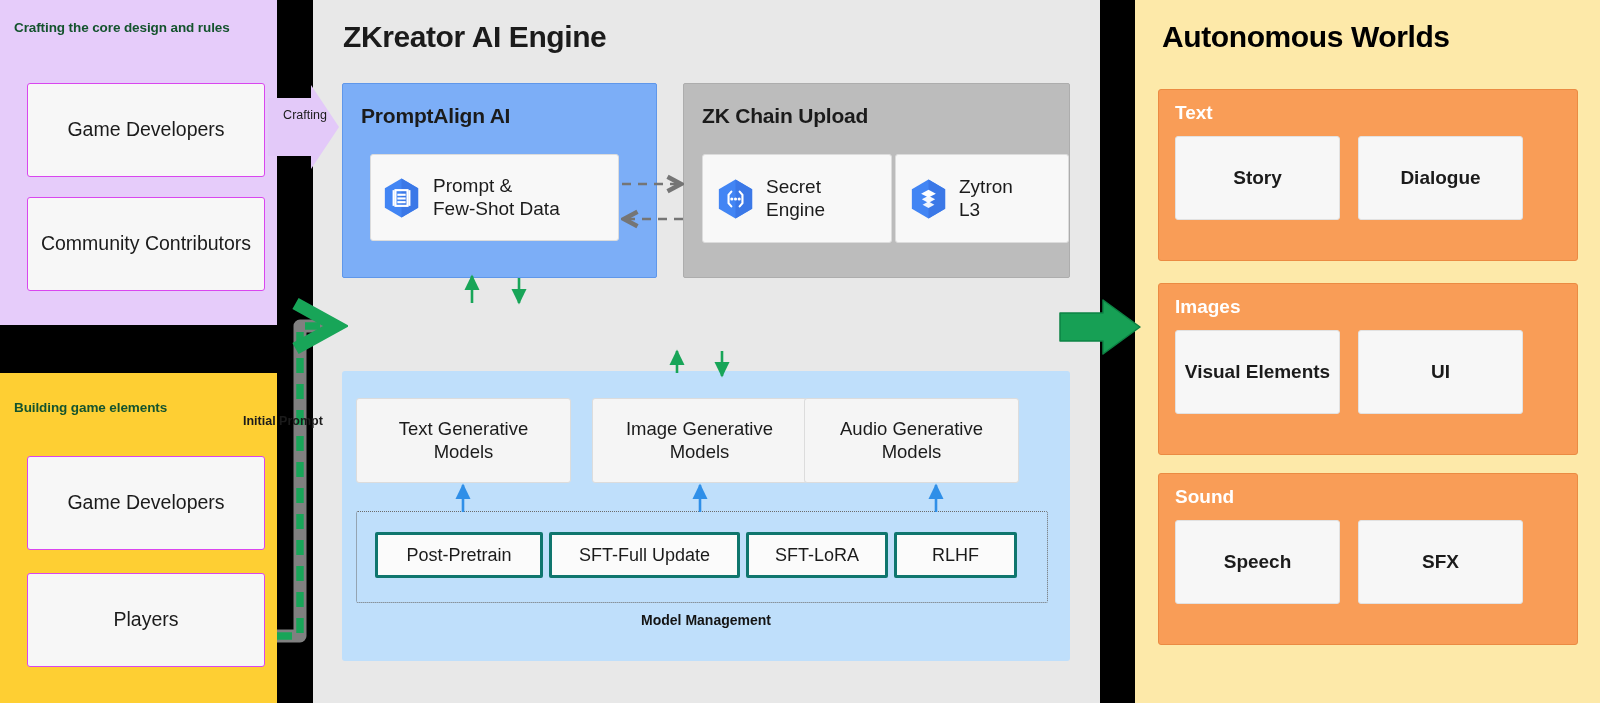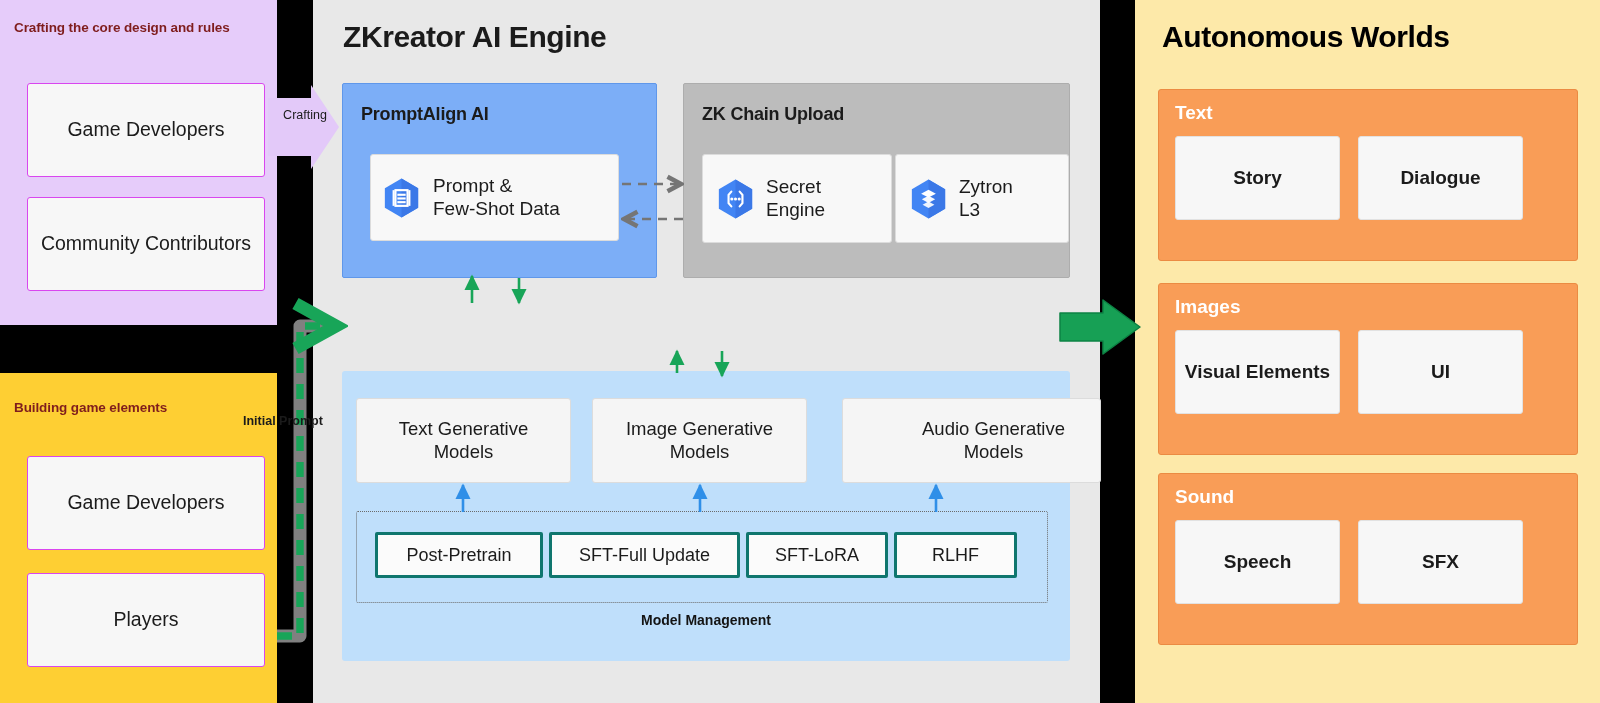--- a/index.html
+++ b/index.html
@@ -13,21 +13,21 @@
   
   #panel-crafting{
     left:0;top:0;width:277px;height:325px;
     background:#e6ccfa;
   }
   #panel-building{
     left:0;top:373px;width:277px;height:330px;
     background:#fecf33;
   }
   .panel-caption{
-    position:absolute;left:14px;font-size:13.5px;font-weight:bold;color:#7f1d1d;
+    position:absolute;left:14px;font-size:13.5px;font-weight:bold;color:#14532d;
     letter-spacing:-0.1px;
   }
   .stake-card{
     position:absolute;left:27px;width:220px;
     background:#f7f7f7;border:1px solid #d946ef;border-radius:3px;
     display:flex;align-items:center;justify-content:center;text-align:center;
     font-size:19.5px;color:#1b1b1b;line-height:1.22;padding:4px 8px;
   }
 
   
@@ -39,21 +39,21 @@
     position:absolute;left:30px;top:20px;
     font-size:30px;font-weight:bold;color:#1b1b1b;letter-spacing:-0.4px;
   }
 
   
   #box-promptalign{
     left:29px;top:83px;width:315px;height:195px;
     background:#7caef7;border:1px solid #5f97ea;border-radius:2px;
   }
   .sub-title{
-    position:absolute;font-size:18px;font-weight:bold;color:#1b1b1b;
+    position:absolute;font-size:21px;font-weight:bold;color:#1b1b1b;
     letter-spacing:-0.2px;
   }
   #box-prompt-data{
     left:27px;top:70px;width:249px;height:87px;
     background:#f8f8f8;border:1px solid #dcdcdc;border-radius:3px;
     display:flex;align-items:center;padding-left:12px;gap:13px;
   }
   .label-2line{font-size:19px;line-height:1.18;color:#1b1b1b;}
 
   
@@ -83,21 +83,21 @@
     background:#bfdffb;border-radius:3px;
   }
   .gen-card{
     position:absolute;top:27px;height:83px;
     background:#f5f5f5;border:1px solid #dcdcdc;border-radius:3px;
     display:flex;align-items:center;justify-content:center;text-align:center;
     font-size:18.5px;line-height:1.2;color:#1b1b1b;
   }
   #gen-text{left:14px;width:213px;}
   #gen-image{left:250px;width:213px;}
-  #gen-audio{left:500px;width:213px;padding-left:44px;}
+  #gen-audio{left:462px;width:213px;}
 
   #box-modelmgmt{
     position:absolute;left:14px;top:140px;width:690px;height:90px;
     border:1.5px dotted #6b6b6b;border-radius:2px;
   }
   .mm-chip{
     position:absolute;top:20px;height:40px;
     background:#fbfbfb;border:3px solid #0f766e;border-radius:2px;
     display:flex;align-items:center;justify-content:center;
     font-size:18px;color:#1b1b1b;

